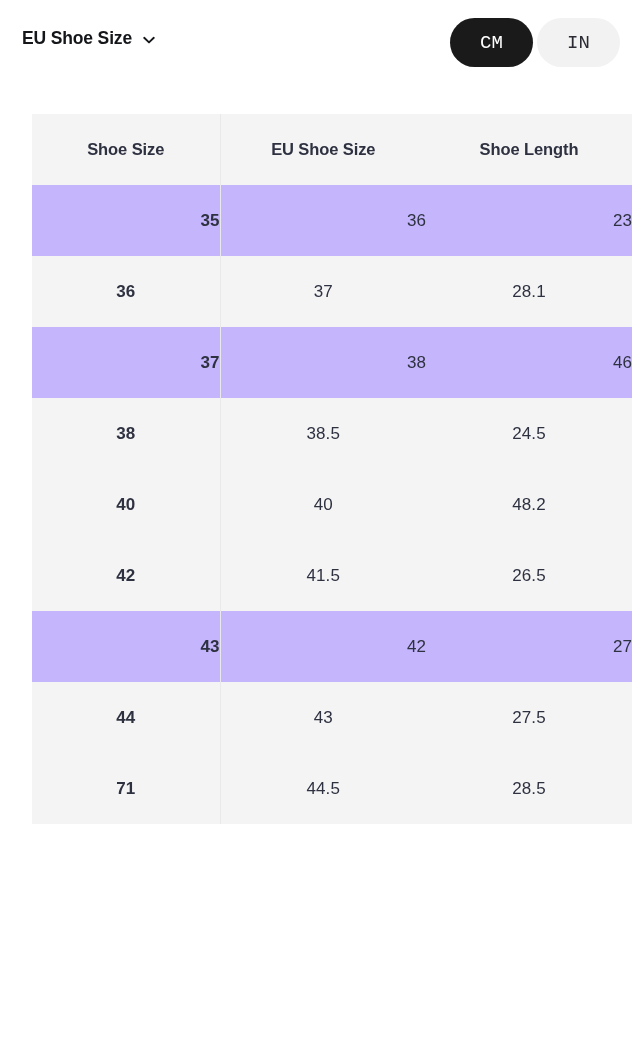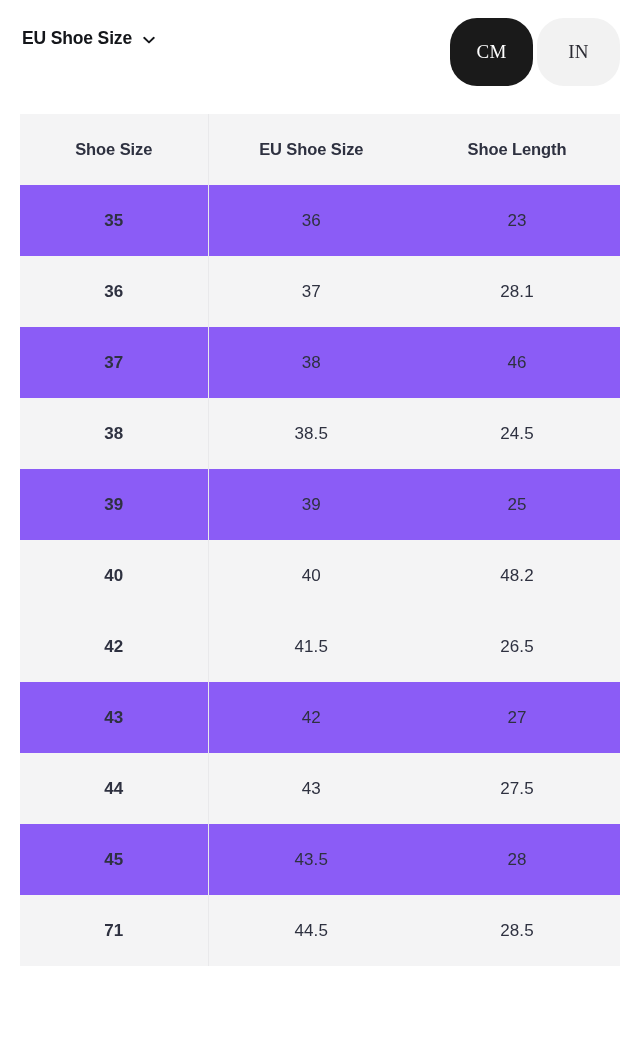--- a/index.html
+++ b/index.html
@@ -62,45 +62,45 @@
     display: flex;
     align-items: center;
     gap: 4px;
   }
 
   .unit-pill {
     display: flex;
     align-items: center;
     justify-content: center;
     width: 83px;
-    height: 68px;
+    height: 49px;
     border-radius: 27px;
     font-size: 19px;
     letter-spacing: 0.2px;
     cursor: pointer;
     user-select: none;
     border: none;
-    font-family: Liberation Serif, serif;
+    font-family: Liberation Mono, monospace;
   }
 
   .unit-pill.active {
     background: #1a1a1a;
     color: #ffffff;
   }
 
   .unit-pill.inactive {
     background: #f2f2f2;
     color: #2b2b33;
   }
 
   
   .size-table {
     position: absolute;
     top: 114px;
-    left: 20px;
+    left: 32px;
     width: 600px;
     border-collapse: collapse;
     table-layout: fixed;
   }
 
   .size-table col.col-0 { width: 188px; }
   .size-table col.col-1 { width: 206px; }
   .size-table col.col-2 { width: 206px; }
 
   .size-table thead th {
@@ -121,21 +121,21 @@
     font-size: 17px;
     color: #2e3140;
     letter-spacing: 0.1px;
   }
 
   .size-table tbody td.first-col {
     font-weight: 700;
     font-size: 17px;
   }
 
-  .size-table tbody tr.row-even td { background: #8b5cf6; }
+  .size-table tbody tr.row-even td { background: #c4b5fd; text-align: right; }
   .size-table tbody tr.row-odd  td { background: #f4f4f5; }
 
   
   .size-table th.divider,
   .size-table td.divider {
     border-right: 1.5px solid #e9e9eb;
   }
 </style>
 </head>
 <body>
@@ -187,50 +187,40 @@
       <tr class="row-even">
         <td class="first-col divider">37</td>
         <td>38</td>
         <td>46</td>
       </tr>
       <tr class="row-odd">
         <td class="first-col divider">38</td>
         <td>38.5</td>
         <td>24.5</td>
       </tr>
-      <tr class="row-even">
-        <td class="first-col divider">39</td>
-        <td>39</td>
-        <td>25</td>
-      </tr>
       <tr class="row-odd">
         <td class="first-col divider">40</td>
         <td>40</td>
         <td>48.2</td>
       </tr>
       <tr class="row-odd">
         <td class="first-col divider">42</td>
         <td>41.5</td>
         <td>26.5</td>
       </tr>
       <tr class="row-even">
         <td class="first-col divider">43</td>
         <td>42</td>
         <td>27</td>
       </tr>
       <tr class="row-odd">
         <td class="first-col divider">44</td>
         <td>43</td>
         <td>27.5</td>
       </tr>
-      <tr class="row-even">
-        <td class="first-col divider">45</td>
-        <td>43.5</td>
-        <td>28</td>
-      </tr>
       <tr class="row-odd">
         <td class="first-col divider">71</td>
         <td>44.5</td>
         <td>28.5</td>
       </tr>
     </tbody>
   </table>
 
 </div>
 

